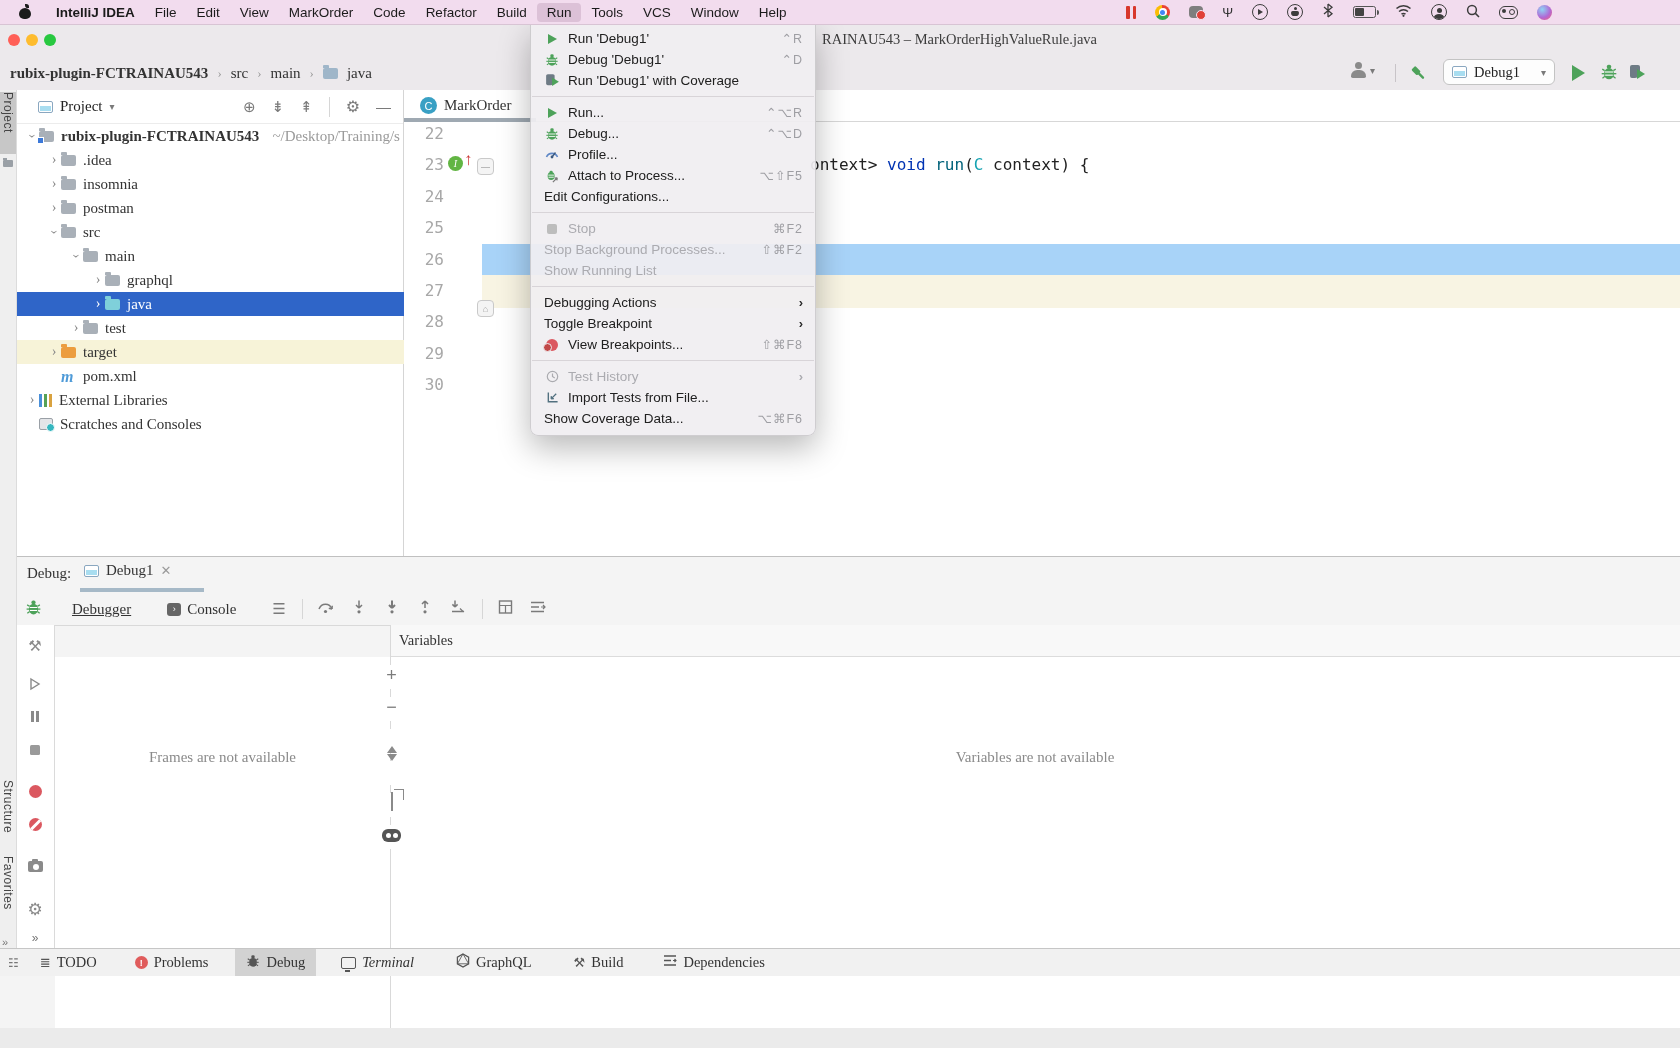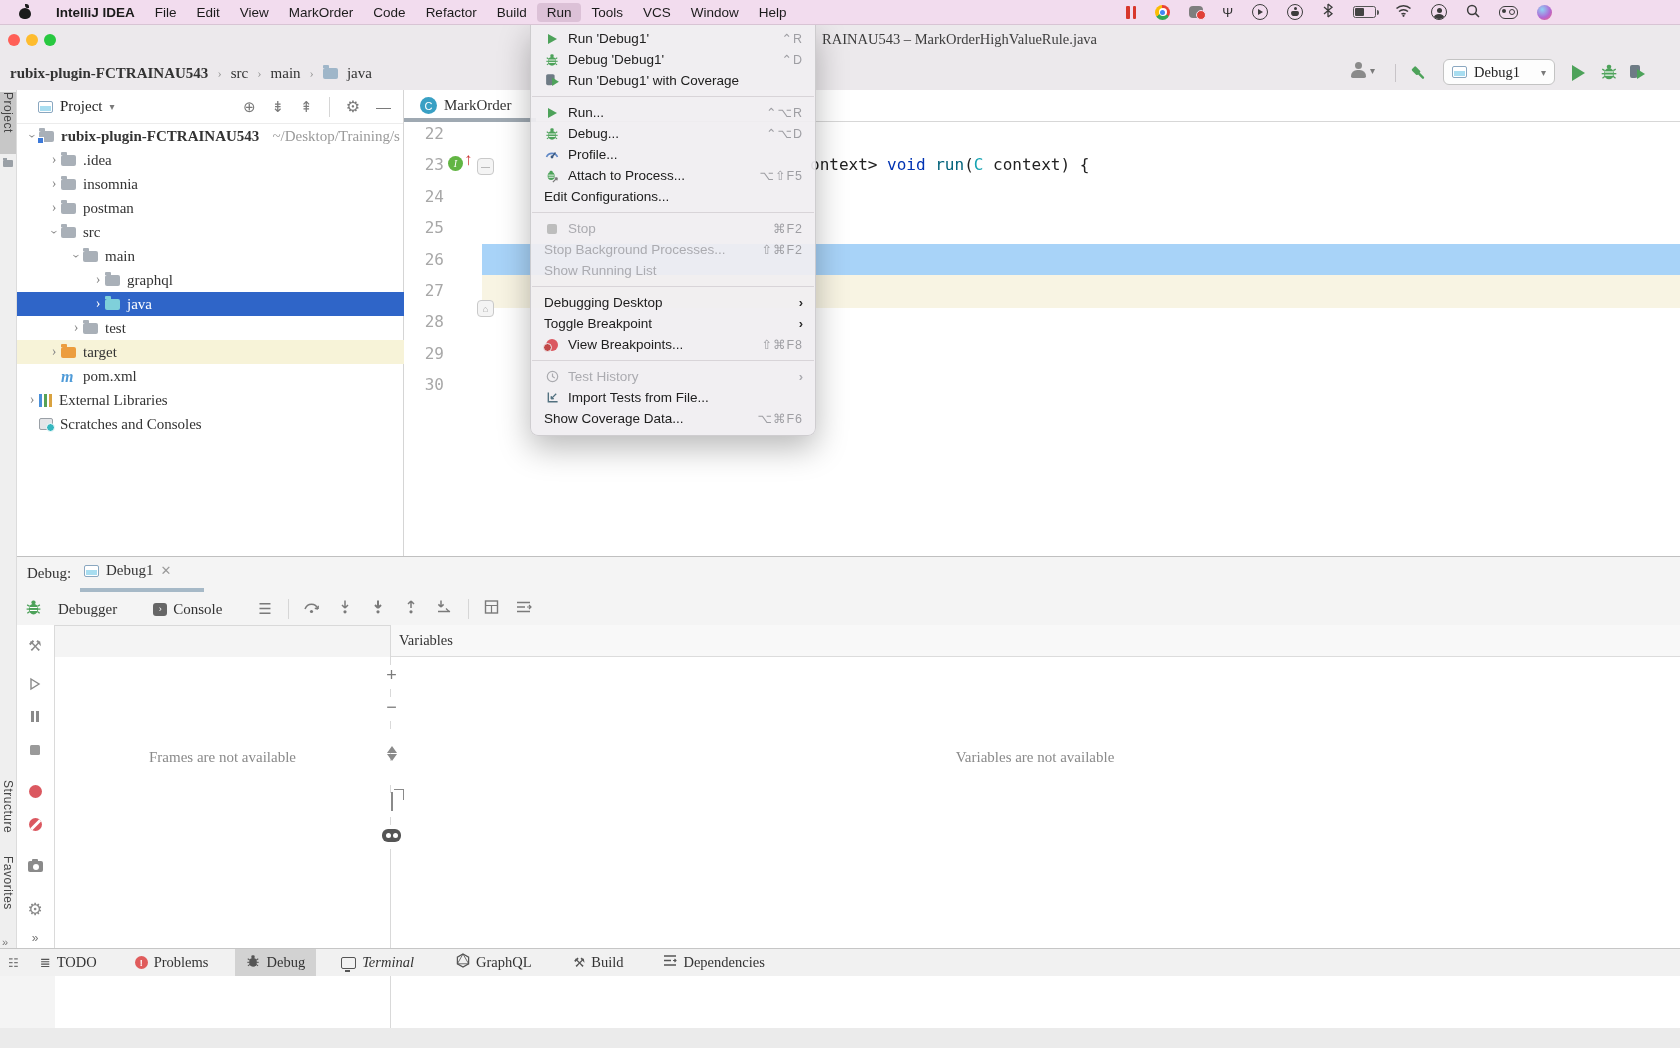--- a/index.html
+++ b/index.html
@@ -523,21 +523,21 @@
       </div>
     <div class="mi mi-disabled">
         <span class="mi-label">Stop Background Processes...</span>
         <span class="mi-right">⇧⌘F2</span>
       </div>
     <div class="mi mi-disabled">
         <span class="mi-label">Show Running List</span>
       </div>
     <div class="msep"></div>
     <div class="mi">
-        <span class="mi-label">Debugging Desktop</span>
+        <span class="mi-label">Debugging Actions</span>
         <span class="mi-sub">›</span>
       </div>
     <div class="mi">
         <span class="mi-label">Toggle Breakpoint</span>
         <span class="mi-sub">›</span>
       </div>
     <div class="mi">
         <span class="mi-ic">
           <span class="bp-red"></span>
         </span>
@@ -588,21 +588,21 @@
               <line x1="1.5" y1="9.5" x2="3.8" y2="9.5"></line>
               <line x1="14.5" y1="9.5" x2="12.2" y2="9.5"></line>
               <line x1="2.2" y1="13.5" x2="4.4" y2="11.8"></line>
               <line x1="13.8" y1="13.5" x2="11.6" y2="11.8"></line>
             </g>
             <rect x="6" y="1.5" width="4" height="3.5" rx="1.7" fill="#4DA25A"></rect>
             <ellipse cx="8" cy="9.5" rx="4.4" ry="5" fill="#4DA25A"></ellipse>
             <line x1="4.4" y1="8" x2="11.6" y2="8" stroke="#fff" stroke-width="1"></line>
             <line x1="4.6" y1="10.8" x2="11.4" y2="10.8" stroke="#fff" stroke-width="1"></line>
           </svg></span>
-      <span class="dt-tab" style="margin-left:16px;">Debugger</span>
+      <span class="dt-tab" style="margin-left:30px;text-decoration:underline;">Debugger</span>
       <span class="console-ic" style="margin-left:36px;">›</span>
       <span class="dt-tab" style="margin-left:6px;">Console</span>
       <span style="margin-left:36px;font-size:15px;">☰</span>
       <span class="vsep" style="margin-left:16px;"></span>
       <span style="margin-left:14px;"><svg width="17" height="16" viewBox="0 0 17 16">
             <path d="M2 10 C4.5 3.5, 12.5 3.5, 15 10" stroke="#7a7a7a" stroke-width="1.5" fill="none"></path>
             <path d="M15 10 l-3.2-0.8 M15 10 l0.3-3.2" stroke="#7a7a7a" stroke-width="1.4" fill="none"></path>
             <circle cx="8.5" cy="12.5" r="1.6" fill="#7a7a7a"></circle>
           </svg></span>
       <span style="margin-left:17px;"><svg width="16" height="16" viewBox="0 0 16 16">

